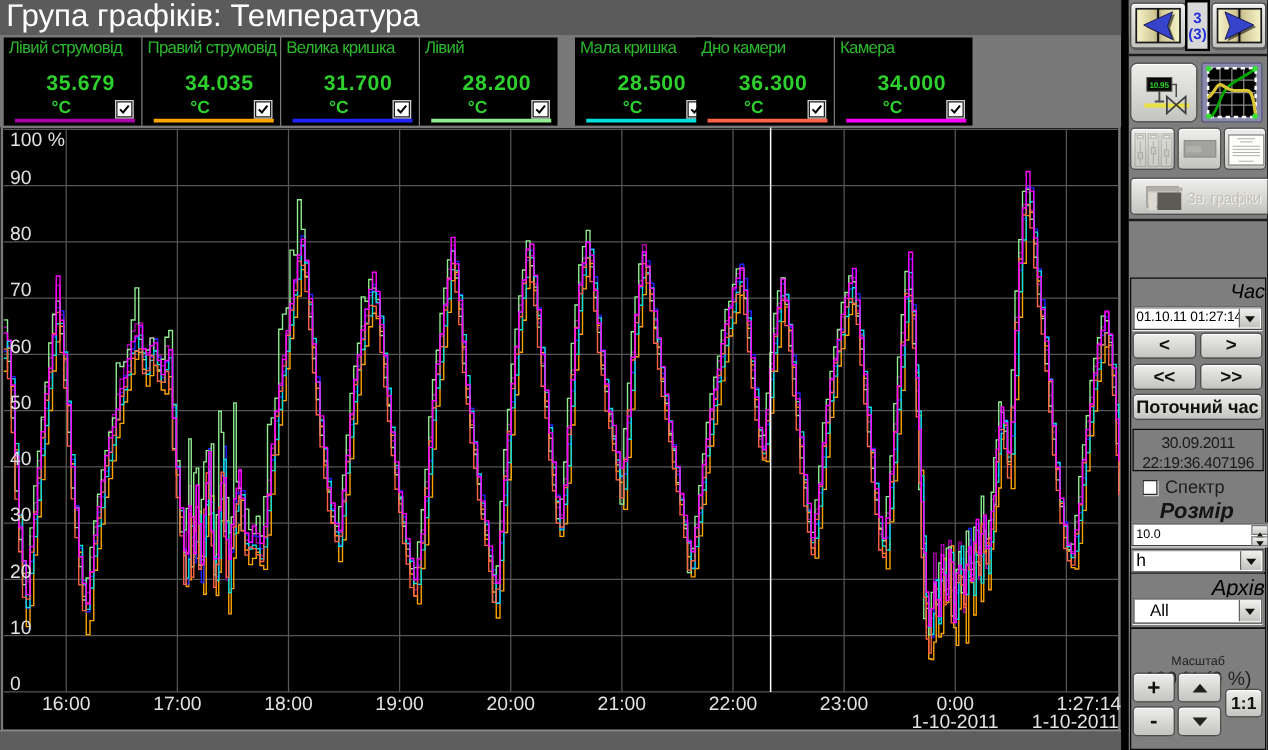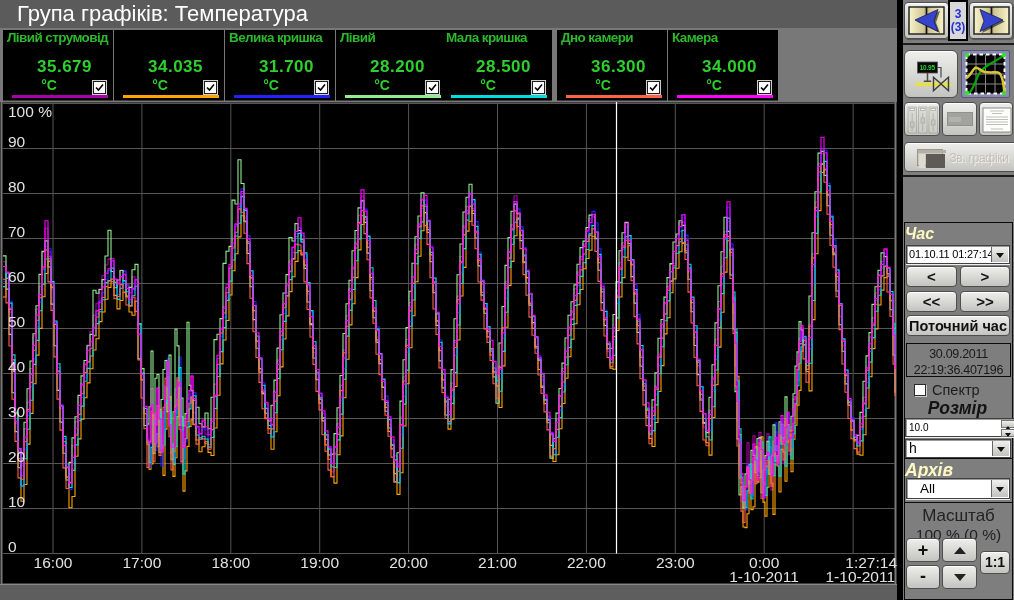--- a/index.html
+++ b/index.html
@@ -1,26 +1,26 @@
 <!DOCTYPE html>
 <html><head>
 <meta charset="utf-8">
 <style>
 * { margin:0; padding:0; box-sizing:border-box; }
 html,body { width:1014px; height:600px; overflow:hidden; background:#000;
   font-family:"Liberation Sans", sans-serif; }
 #root { position:relative; width:1014px; height:600px; }
 #titlebar { position:absolute; left:0; top:0; width:977px; height:28px;
-  background:#5b5b5b; color:#fff; font-size:22px; line-height:27px; padding-left:17px;
+  background:#5b5b5b; color:#fff; font-size:25px; line-height:27px; padding-left:5px;
   white-space:nowrap; }
 #legendstrip { position:absolute; left:0; top:28px; width:897px; height:74px;
   background:#787878; }
 .cell { position:absolute; top:2px; width:110px; height:71px; background:#000; }
 .clabel { position:absolute; left:4px; top:1px; width:103px; color:#2cb82c;
-  font-size:13.5px; font-weight:bold; line-height:14.5px; letter-spacing:-0.6px; }
+  font-size:13.5px; font-weight:normal; line-height:14.5px; letter-spacing:-0.6px; }
 .cval { position:absolute; left:14px; top:27px; width:95px; text-align:center;
   color:#2dd02d; font-size:17px; font-weight:bold; letter-spacing:0.5px; }
 .cunit { position:absolute; left:0; top:47px; width:92px; text-align:center;
   color:#2dd02d; font-size:14px; font-weight:bold; }
 .cbox { position:absolute; right:7px; top:51px; width:13px; height:13px;
   background:#fff; border:1px solid #1a1a1a; box-shadow:0 0 0 1px #cfcfcf; }
 .cbox svg { position:absolute; left:1px; top:1px; }
 .cline { position:absolute; left:9px; right:5px; bottom:3px; height:3px; }
 #chartwrap { position:absolute; left:0; top:102px; width:897px; height:484px; background:#000; }
 #bottomstrip { position:absolute; left:0; top:584px; width:897px; height:16px;
@@ -34,40 +34,41 @@
 .txtbtn { color:#111; text-align:center; font-weight:bold; }
 
 .field { position:absolute; background:#fff; border:1px solid #404040;
   box-shadow:inset 1px 1px 0 #9a9a9a, 0 1px 0 #efefef; color:#000; }
 .ddbtn { position:absolute; right:1px; top:1px; bottom:1px; width:17px;
   background:linear-gradient(180deg,#f0f0ee,#c2c2be); border-left:1px solid #666; }
 .ddbtn:after { content:""; position:absolute; left:50%; top:50%; margin:-2px 0 0 -4px;
   border:4px solid transparent; border-top:5px solid #111; }
 
 .grpbox { position:absolute; left:1px; width:109px; border:1px solid #0a0a0a; }
-.grptitle { text-align:left; font-weight:bold; font-style:italic; color:#fef9c3; }
+.grptitle { text-align:right; font-weight:normal; font-style:italic; color:#000000; }
 hr.sep { position:absolute; left:0; width:111px; border:none; border-top:2px solid #1c1c1c; }
 </style>
 </head>
 <body>
 <div id="root">
   <div id="titlebar">Група графіків: Температура</div>
   <div id="legendstrip">
       <div class="cell" style="left:3px">
         <div class="clabel">Лівий струмовід</div>
         <div class="cval">35.679</div>
         <div class="cunit">°C</div>
         <div class="cbox">
           <svg width="9" height="9" viewBox="0 0 9 9">
             <path d="M1 4.5 L3.5 7 L8 1.5" stroke="#000" stroke-width="1.6" fill="none"></path>
           </svg>
         </div>
         <div class="cline" style="background:#a800a8"></div>
       </div>
 <div class="cell" style="left:114px">
+        <div class="clabel">Правий струмовід</div>
         <div class="cval">34.035</div>
         <div class="cunit">°C</div>
         <div class="cbox">
           <svg width="9" height="9" viewBox="0 0 9 9">
             <path d="M1 4.5 L3.5 7 L8 1.5" stroke="#000" stroke-width="1.6" fill="none"></path>
           </svg>
         </div>
         <div class="cline" style="background:#ffa500"></div>
       </div>
 <div class="cell" style="left:225px">
@@ -85,21 +86,21 @@
         <div class="clabel">Лівий</div>
         <div class="cval">28.200</div>
         <div class="cunit">°C</div>
         <div class="cbox">
           <svg width="9" height="9" viewBox="0 0 9 9">
             <path d="M1 4.5 L3.5 7 L8 1.5" stroke="#000" stroke-width="1.6" fill="none"></path>
           </svg>
         </div>
         <div class="cline" style="background:#90ee90"></div>
       </div>
-<div class="cell" style="left:442px">
+<div class="cell" style="left:460px">
         <div class="clabel">Мала кришка</div>
         <div class="cval">28.500</div>
         <div class="cunit">°C</div>
         <div class="cbox">
           <svg width="9" height="9" viewBox="0 0 9 9">
             <path d="M1 4.5 L3.5 7 L8 1.5" stroke="#000" stroke-width="1.6" fill="none"></path>
           </svg>
         </div>
         <div class="cline" style="background:#00dede"></div>
       </div>
@@ -327,21 +328,21 @@
         </div>
 </div>
 <div class="field" style="left:2px;top:439px;width:106px;height:19px;font-size:14px;line-height:17px;padding-left:3px">h<div class="ddbtn"></div></div>
 
 <div class="grpbox" style="top:458px;height:45px">
 <div class="grptitle" style="font-size:17.5px;margin-top:1px">Архів</div>
 </div>
 <div class="field" style="left:3px;top:478px;width:104px;height:21px;font-size:13.5px;line-height:19px;padding-left:13px">All<div class="ddbtn"></div></div>
 
 <div class="grpbox" style="top:502px;height:98px">
-<div style="text-align:center;font-size:17px;color:#222;margin-top:3px">Масштаб</div>
+<div style="text-align:center;font-size:10px;color:#222;margin-top:21px">Масштаб</div>
 <div style="text-align:center;font-size:15.5px;color:#222">100 % (0 %)</div>
 </div>
 <div class="btn txtbtn" style="left:3px;top:538px;width:34px;height:24px;font-size:18px;line-height:22px">+</div>
 <div class="btn" style="left:39px;top:538px;width:35px;height:24px">
         <i style="position:absolute;left:50%;top:50%;margin:-3px 0 0 -6px;border:6px solid transparent;border-bottom:7px solid #222;border-top:none"></i>
       </div>
 <div class="btn txtbtn" style="left:3px;top:565px;width:34px;height:24px;font-size:18px;line-height:20px">-</div>
 <div class="btn" style="left:39px;top:565px;width:35px;height:24px">
         <i style="position:absolute;left:50%;top:50%;margin:-3px 0 0 -6px;border:6px solid transparent;border-top:7px solid #222;border-bottom:none"></i>
       </div>

